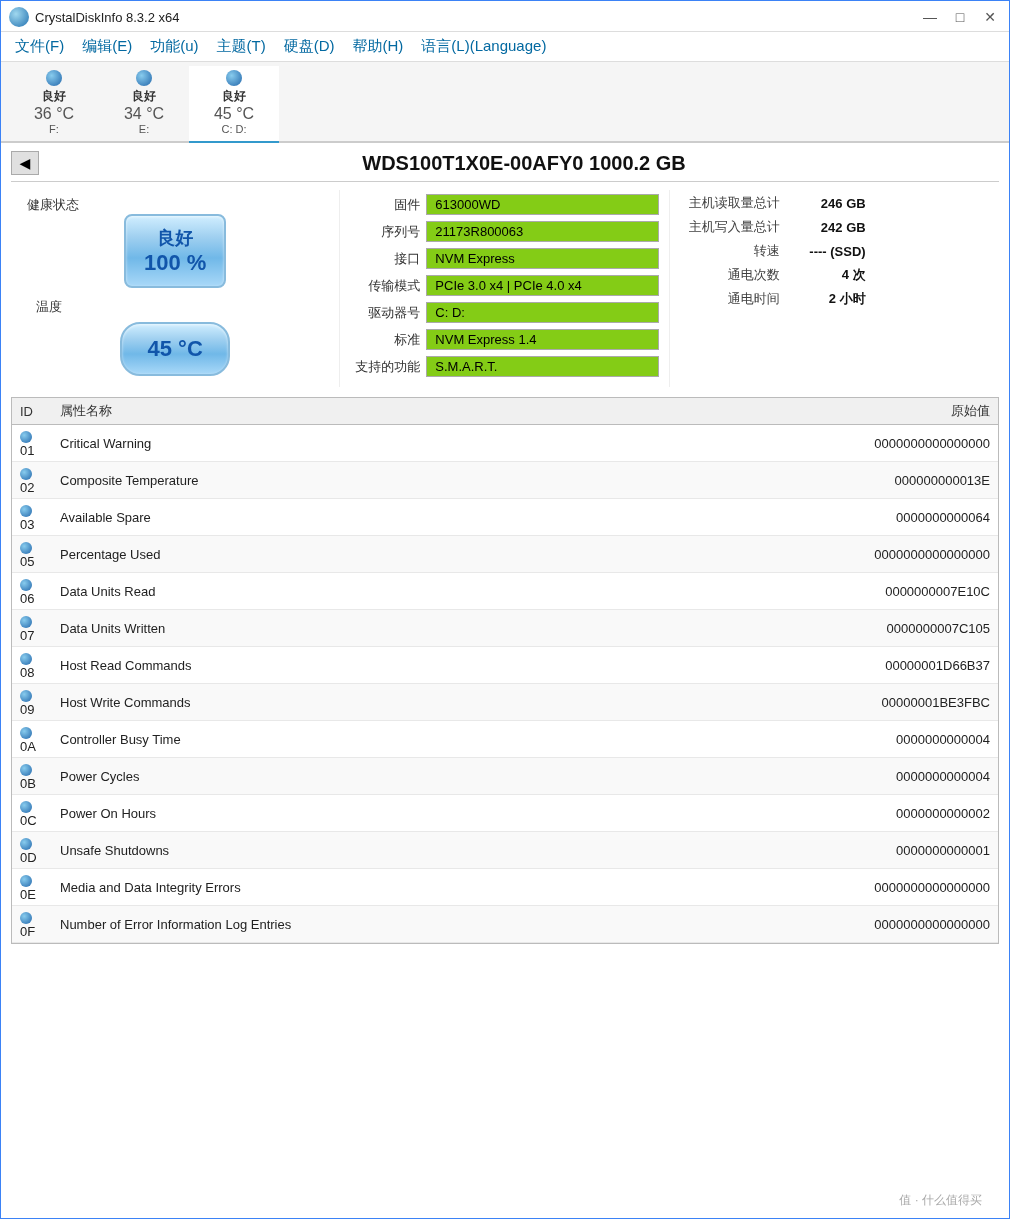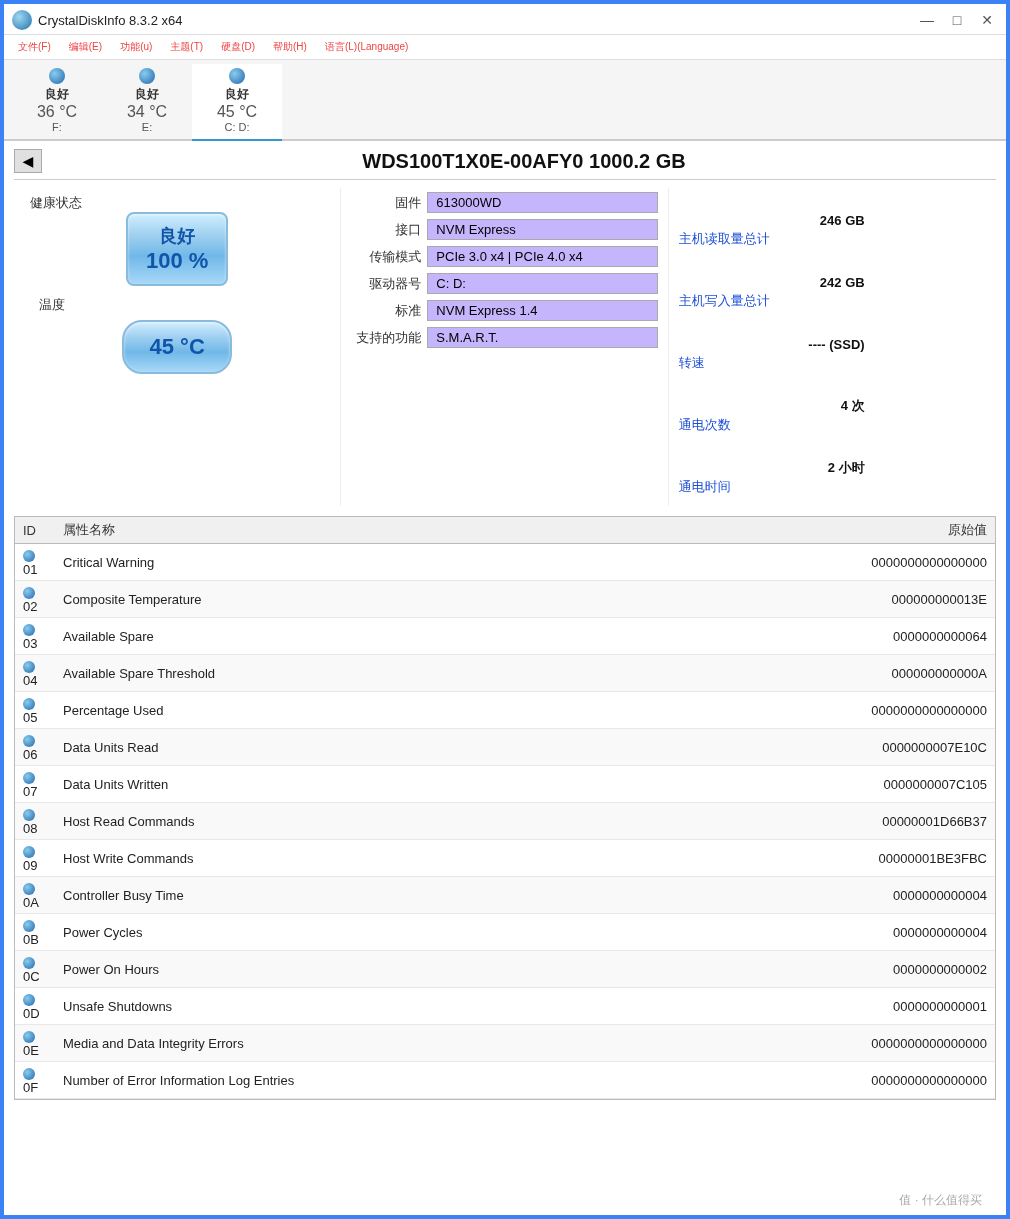--- a/index.html
+++ b/index.html
@@ -7,21 +7,21 @@
       font-family: "Microsoft YaHei", "SimHei", sans-serif;
       font-size: 13px;
       background: #f0f0f0;
       width: 1010px;
       min-height: 1219px;
     }
     .window {
       width: 1010px;
       min-height: 1219px;
       background: #fff;
-      border: 4px solid #3b82f6;
+      border: 1px solid #3b82f6;
       display: flex;
       flex-direction: column;
     }
     
     .titlebar {
       background: #fff;
       display: flex;
       align-items: center;
       padding: 6px 8px 4px 8px;
       border-bottom: 1px solid #ddd;
@@ -54,23 +54,23 @@
     
     .menubar {
       background: #fff;
       display: flex;
       padding: 2px 6px;
       gap: 2px;
       border-bottom: 1px solid #ddd;
     }
     .menubar-item {
       padding: 3px 8px;
-      font-size: 10px;
+      font-size: 15px;
       cursor: pointer;
-      color: #ef4444;
+      color: #0369a1;
     }
     
     .drive-tabs {
       background: #f5f5f5;
       display: flex;
       padding: 4px 8px 0 8px;
       align-items: flex-end;
       border-bottom: 2px solid #ccc;
     }
     .drive-tab {
@@ -216,31 +216,31 @@
       color: #333;
       text-align: right;
       min-width: 70px;
       margin-right: 6px;
       white-space: nowrap;
     }
     .info-value-box {
       border: 1px solid #aaa;
       padding: 2px 8px;
       font-size: 13px;
-      background: #c4b5fd;
+      background: #84cc16;
       flex: 1;
       min-width: 0;
     }
     .info-label-right {
       font-size: 13px;
-      color: #1d4ed8;
+      color: #404040;
+      text-align: right;
       min-width: 100px;
       margin-right: 6px;
       white-space: nowrap;
-      margin-top: 38px;
     }
     .info-value-right {
       font-size: 13px;
       color: #111;
       text-align: right;
       font-weight: bold;
       min-width: 80px;
     }
     
     .smart-table {
@@ -354,20 +354,24 @@
         <span class="temp-label">温度</span>
         <div class="temp-badge">
           <span class="temp-value">45 °C</span>
         </div>
       </div>
 
       <div class="info-center">
         <div class="info-row">
           <span class="info-label">固件</span>
           <span class="info-value-box">613000WD</span>
+        </div>
+        <div class="info-row">
+          <span class="info-label">序列号</span>
+          <span class="info-value-box">21173R800063</span>
         </div>
         <div class="info-row">
           <span class="info-label">接口</span>
           <span class="info-value-box">NVM Express</span>
         </div>
         <div class="info-row">
           <span class="info-label">传输模式</span>
           <span class="info-value-box">PCIe 3.0 x4 | PCIe 4.0 x4</span>
         </div>
         <div class="info-row">
@@ -427,25 +431,20 @@
               <td><span class="status-dot"></span>02</td>
               <td>Composite Temperature</td>
               <td class="right">000000000013E</td>
             </tr>
             <tr>
               <td><span class="status-dot"></span>03</td>
               <td>Available Spare</td>
               <td class="right">0000000000064</td>
             </tr>
             <tr>
-              <td><span class="status-dot"></span>04</td>
-              <td>Available Spare Threshold</td>
-              <td class="right">000000000000A</td>
-            </tr>
-            <tr>
               <td><span class="status-dot"></span>05</td>
               <td>Percentage Used</td>
               <td class="right">0000000000000000</td>
             </tr>
             <tr>
               <td><span class="status-dot"></span>06</td>
               <td>Data Units Read</td>
               <td class="right">0000000007E10C</td>
             </tr>
             <tr>

